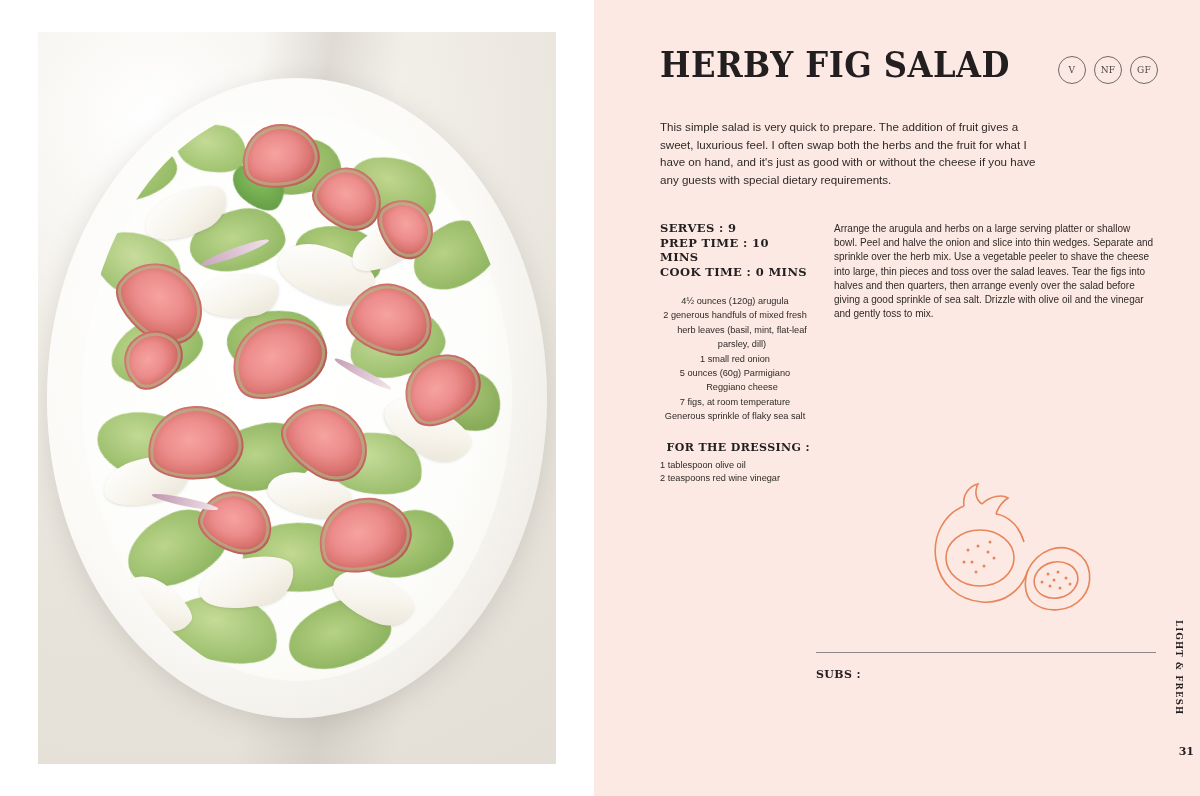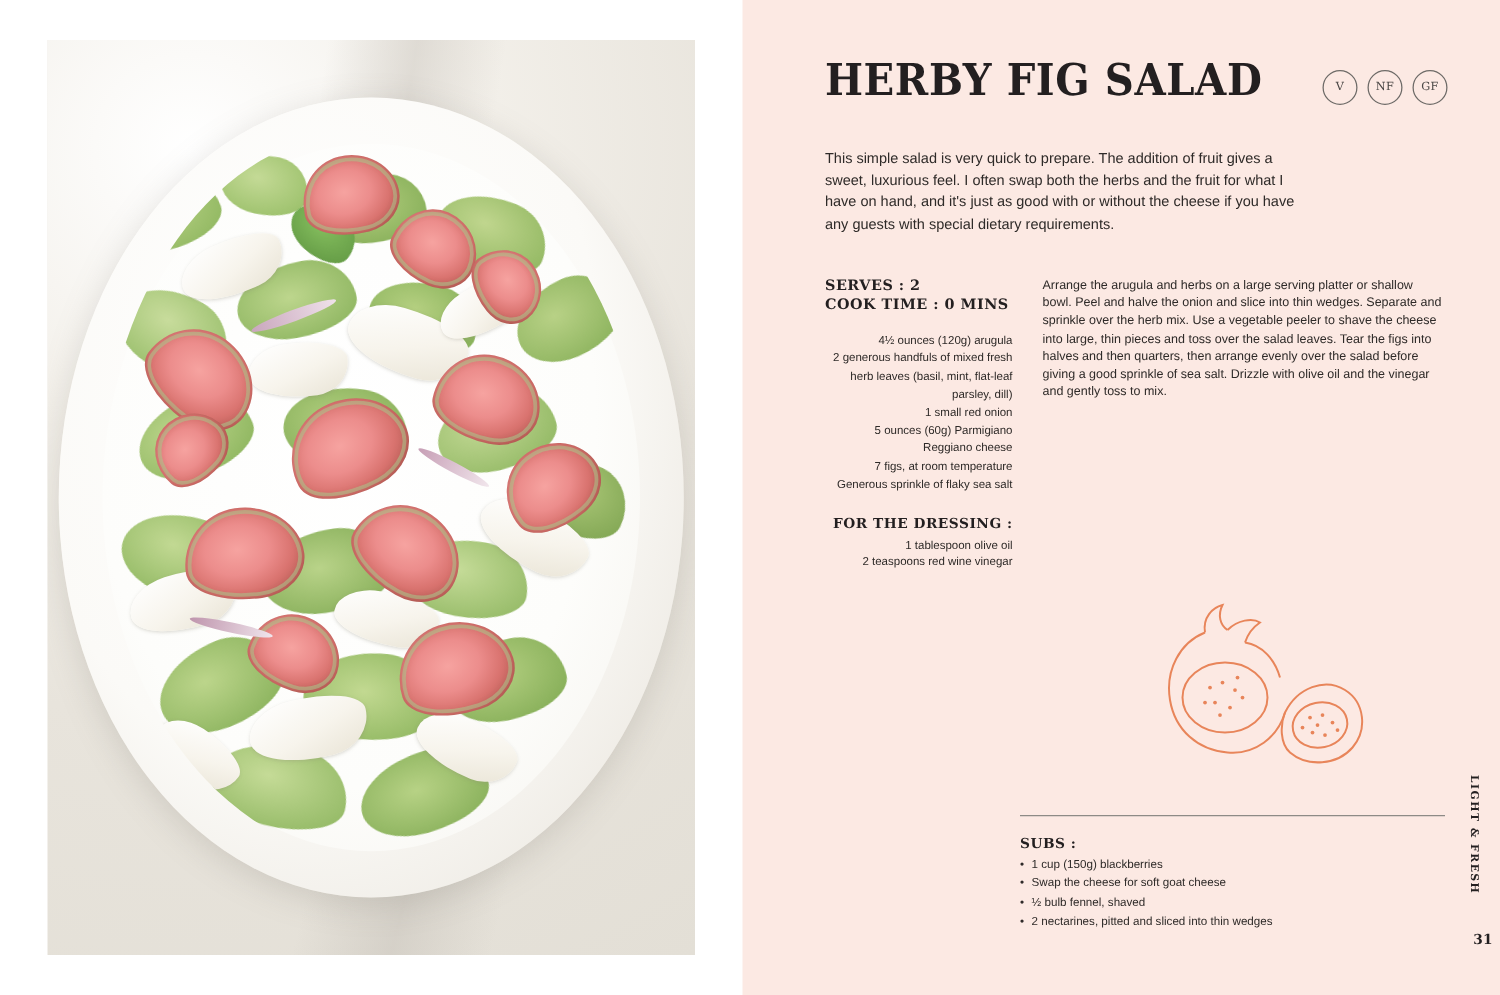--- a/index.html
+++ b/index.html
@@ -156,39 +156,39 @@
   .meta-line {
     font-family: "DejaVu Serif", serif;
     font-weight: 700;
     font-size: 11.5px;
     letter-spacing: .4px;
     color: #231f20;
     line-height: 14.5px;
   }
   .ingredients {
     margin-top: 16px;
-    text-align: right;
+    text-align: center;
     font-size: 9.2px;
     line-height: 13.4px;
     color: #2e2a28;
   }
   .ingredients div { margin-bottom: 1px; }
   .ing-indent { padding-left: 14px; }
   .dressing-head {
     margin-top: 17px;
     font-family: "DejaVu Serif", serif;
     font-weight: 700;
     font-size: 11px;
     letter-spacing: .4px;
     color: #231f20;
     text-align: right;
   }
   .dressing-list {
     margin-top: 5px;
-    text-align: right;
+    text-align: left;
     font-size: 9.2px;
     line-height: 13.4px;
     color: #2e2a28;
   }
   .method {
     position: absolute;
     left: 240px;
     top: 222px;
     width: 322px;
     font-size: 10px;
@@ -355,21 +355,22 @@
 
     <div class="badges">
       <div class="badge">V</div>
       <div class="badge">NF</div>
       <div class="badge">GF</div>
     </div>
 
     <div class="intro">This simple salad is very quick to prepare. The addition of fruit gives a sweet, luxurious feel. I often swap both the herbs and the fruit for what I have on hand, and it's just as good with or without the cheese if you have any guests with special dietary requirements.</div>
 
     <div class="meta-col">
-      <div class="meta-line">SERVES : 2</div>
+      <div class="meta-line">SERVES : 9</div>
+      <div class="meta-line">PREP TIME : 10 MINS</div>
       <div class="meta-line">COOK TIME : 0 MINS</div>
 
       <div class="ingredients">
         <div>4½ ounces (120g) arugula</div>
         <div>2 generous handfuls of mixed fresh</div>
         <div class="ing-indent">herb leaves (basil, mint, flat-leaf</div>
         <div class="ing-indent">parsley, dill)</div>
         <div>1 small red onion</div>
         <div>5 ounces (60g) Parmigiano</div>
         <div class="ing-indent">Reggiano cheese</div>
@@ -412,23 +413,17 @@
             <circle cx="156" cy="108" r="1.5"></circle>
             <circle cx="166" cy="104" r="1.5"></circle>
           <circle cx="138" cy="102" r="1.5"></circle>
             <circle cx="150" cy="100" r="1.5"></circle>
         </g>
       </svg>
     </div>
 
     <div class="subs-rule"></div>
     <div class="subs-head">SUBS :</div>
-    <div class="subs-list">
-      <div>1 cup (150g) blackberries</div>
-      <div>Swap the cheese for soft goat cheese</div>
-      <div>½ bulb fennel, shaved</div>
-      <div>2 nectarines, pitted and sliced into thin wedges</div>
-    </div>
 
     <div class="side-tab">LIGHT &amp; FRESH</div>
     <div class="page-number">31</div>
   </div>
 </div>
 
 </body></html>

